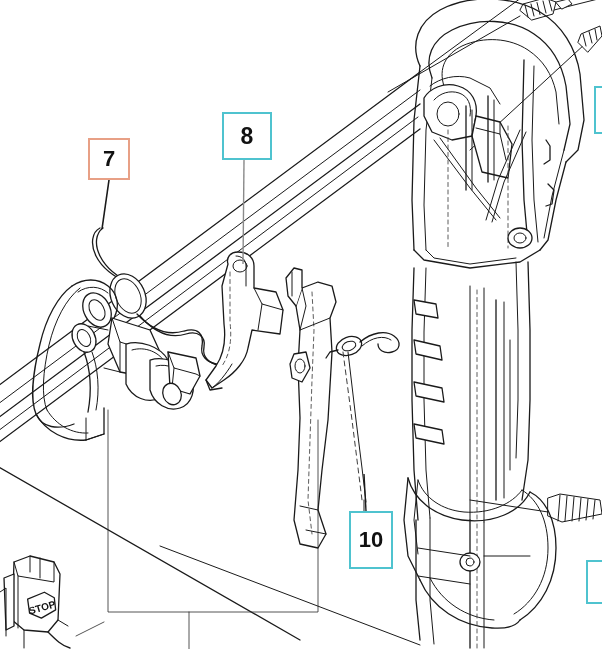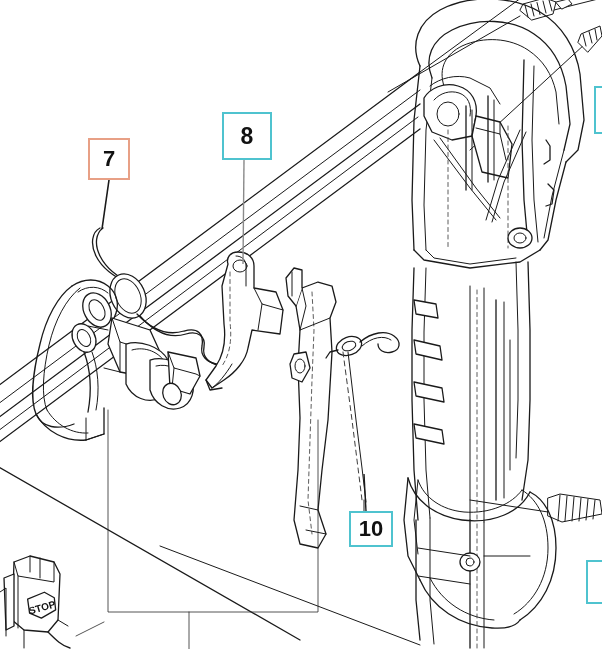--- a/index.html
+++ b/index.html
@@ -292,21 +292,21 @@
   </svg>
 
   <div class="callout c-orange" id="cal-7" style="left: 88px; top: 138px; width: 42px; height: 42px; border-color: rgb(232, 160, 134); color: rgb(17, 17, 17);">
     <span>7</span>
   </div>
 
   <div class="callout c-cyan" id="cal-8" style="left: 222px; top: 112px; width: 50px; height: 48px; border-color: rgb(79, 195, 207); color: rgb(17, 17, 17);">
     <span>8</span>
   </div>
 
-  <div class="callout c-cyan" id="cal-10" style="left: 349px; top: 511px; width: 44px; height: 36px; border-color: rgb(79, 195, 207); color: rgb(17, 17, 17);">
+  <div class="callout c-cyan" id="cal-10" style="left: 349px; top: 511px; width: 44px; height: 58px; border-color: rgb(79, 195, 207); color: rgb(17, 17, 17);">
     <span>10</span>
   </div>
 
   <div class="callout c-cyan" id="cal-edge-top" style="left: 594px; top: 86px; width: 40px; height: 48px; border-color: rgb(79, 195, 207); color: rgb(17, 17, 17);">
     
   </div>
 
   <div class="callout c-cyan" id="cal-edge-bot" style="left: 586px; top: 560px; width: 44px; height: 44px; border-color: rgb(79, 195, 207); color: rgb(17, 17, 17);">
     <span>1</span>
   </div>

